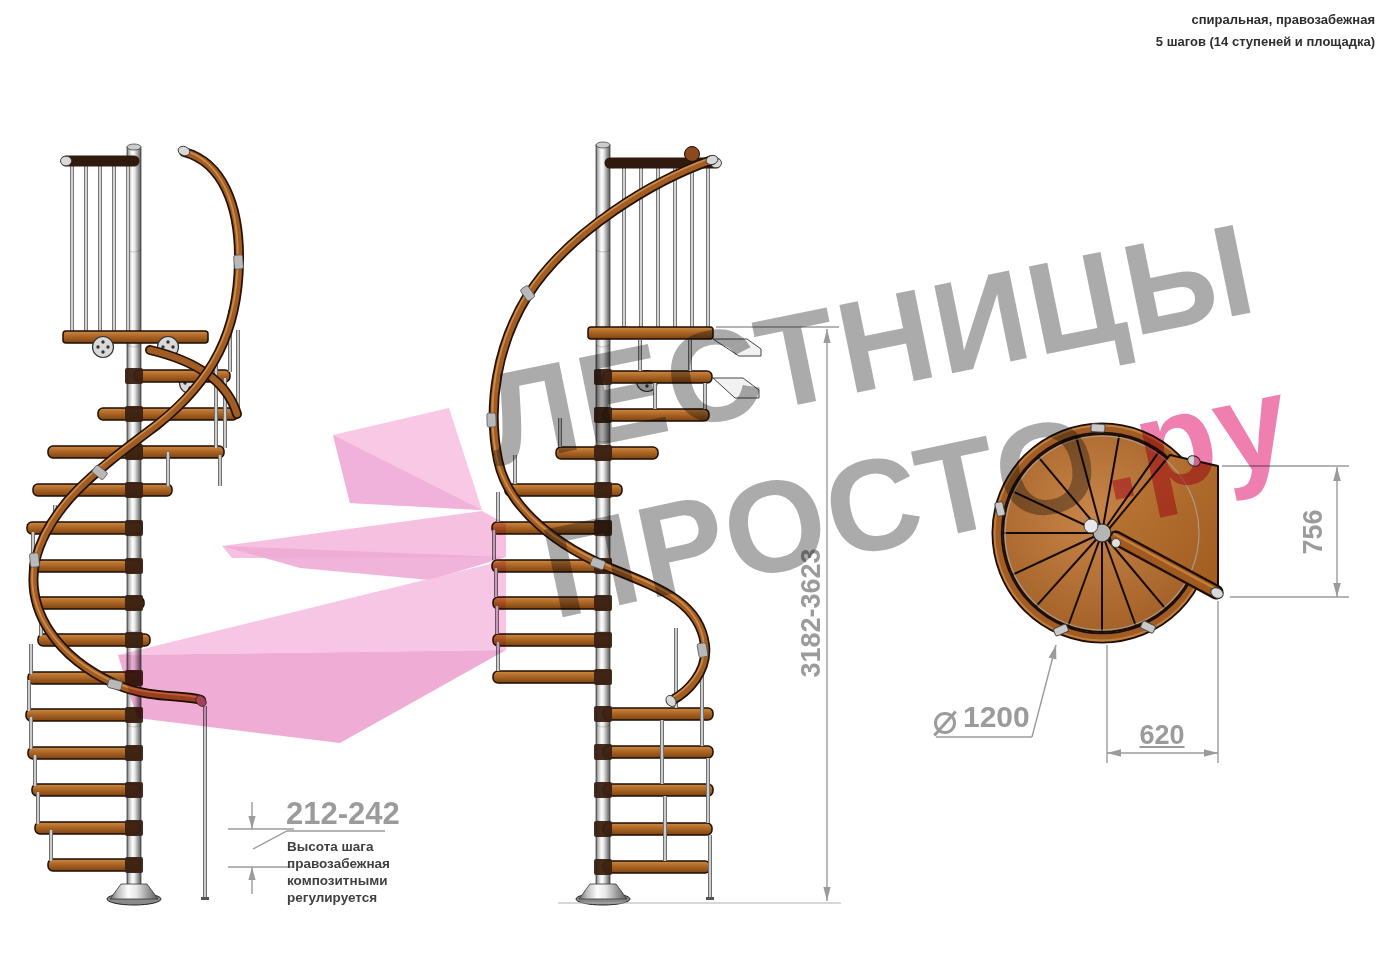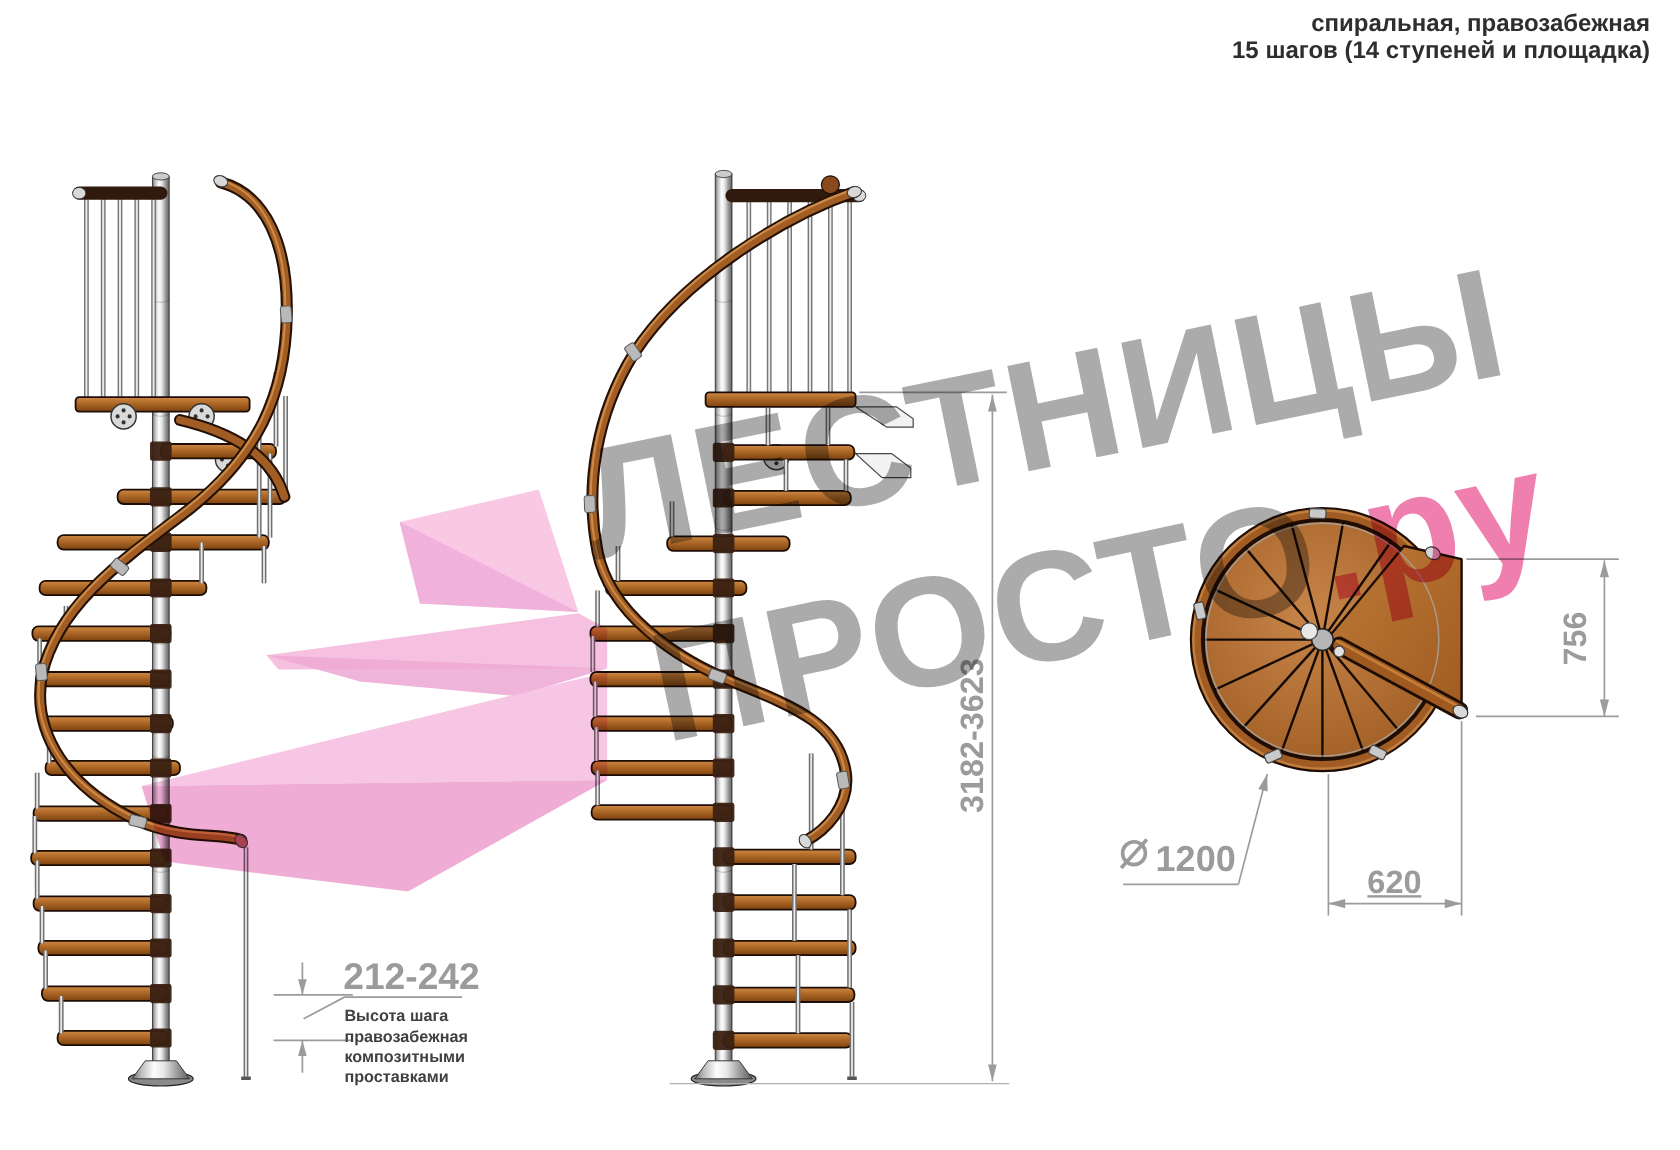--- a/index.html
+++ b/index.html
@@ -8,29 +8,29 @@
   svg{position:absolute;left:0;top:0;}
   .drawing{z-index:1;}
   .logo-layer{z-index:5;mix-blend-mode:multiply;pointer-events:none;}
   .wm{position:absolute;z-index:6;mix-blend-mode:multiply;pointer-events:none;
       font-weight:700;font-size:130px;letter-spacing:3px;color:#ababab;
       height:140px;display:flex;align-items:center;white-space:nowrap;}
   .wm1{left:487px;top:352px;transform:rotate(-11.5deg);transform-origin:0 50%;}
   .wm2{left:545px;top:505px;transform:rotate(-12deg);transform-origin:0 50%;}
   .wm .pink{color:#ee7fae;}
   .hdr{position:absolute;right:25px;top:9px;z-index:4;text-align:right;
-       color:#2e2e2e;font-size:20px;line-height:22px;font-weight:700;}
+       color:#2e2e2e;font-size:13px;line-height:22px;font-weight:700;}
   .dim-label{position:absolute;z-index:4;color:#9b9b9b;font-weight:700;
              font-size:27px;text-align:center;white-space:nowrap;}
   .rot{transform:rotate(-90deg);transform-origin:center center;}
   .lbl-total{left:728px;top:598px;width:165px;height:30px;}
   .lbl-depth{left:1262px;top:518px;width:100px;height:28px;}
   .lbl-width{left:1112px;top:720px;width:100px;height:28px;text-decoration:underline;}
   .lbl-step{left:286px;top:796px;font-size:31px;text-align:center;}
-  .lbl-dia{left:934px;top:700px;font-size:30px;text-align:left;display:flex;align-items:flex-start;}
+  .lbl-dia{left:934px;top:700px;font-size:30px;text-align:left;display:flex;align-items:flex-end;}
   .dia-sym{display:inline-block;width:16px;height:16px;border:3px solid #9b9b9b;
            border-radius:50%;position:relative;margin-right:7px;}
   .dia-sym::after{content:"";position:absolute;left:-8px;top:6.5px;width:32px;height:3px;
                   background:#9b9b9b;transform:rotate(-48deg);}
   .note{position:absolute;left:287px;top:838px;z-index:4;color:#404040;
         font-size:13.5px;line-height:17px;font-weight:700;}
 </style>
 </head>
 <body>
 
@@ -322,21 +322,21 @@
   <div class="wm wm1">
     <span>ЛЕСТНИЦЫ</span>
   </div>
   <div class="wm wm2">
     <span>ПРОСТО</span>
       <span class="pink">.ру</span>
   </div>
 
   <div class="hdr">
     <div>спиральная, правозабежная</div>
-    <div>15 шагов (14 ступеней и площадка)</div>
+    <div>5 шагов (14 ступеней и площадка)</div>
   </div>
 
   <div class="dim-label rot lbl-total">
     <span>3182-3623</span>
   </div>
   <div class="dim-label rot lbl-depth">
     <span>756</span>
   </div>
   <div class="dim-label lbl-width">
     <span>620</span>
@@ -346,16 +346,16 @@
     <span>1200</span>
   </div>
   <div class="dim-label lbl-step">
     <span>212-242</span>
   </div>
 
   <div class="note">
     <div>Высота шага</div>
     <div>правозабежная</div>
     <div>композитными</div>
-    <div>проставками</div>
+    <div>регулируется</div>
   </div>
 
 </div>
 
 </body></html>

